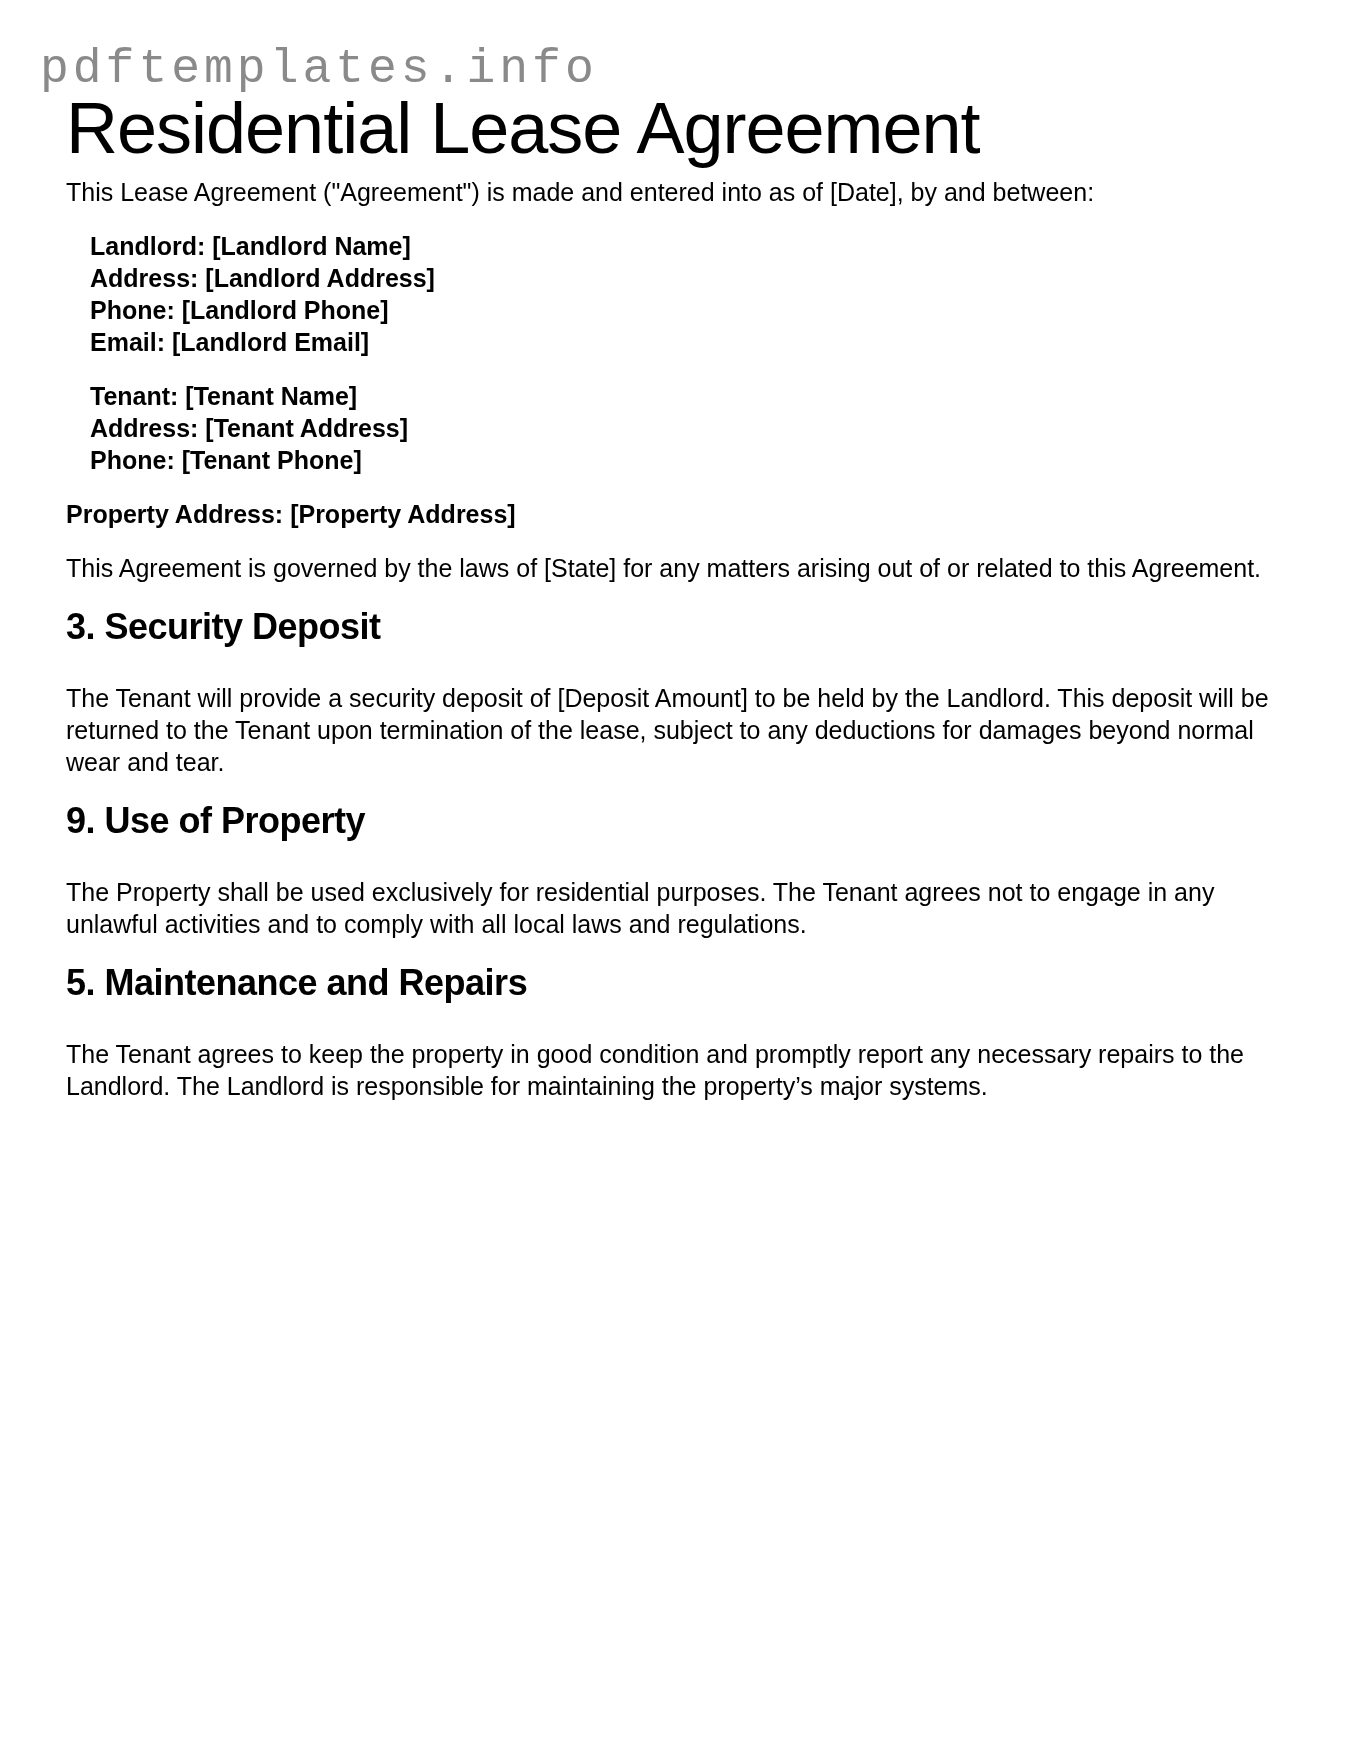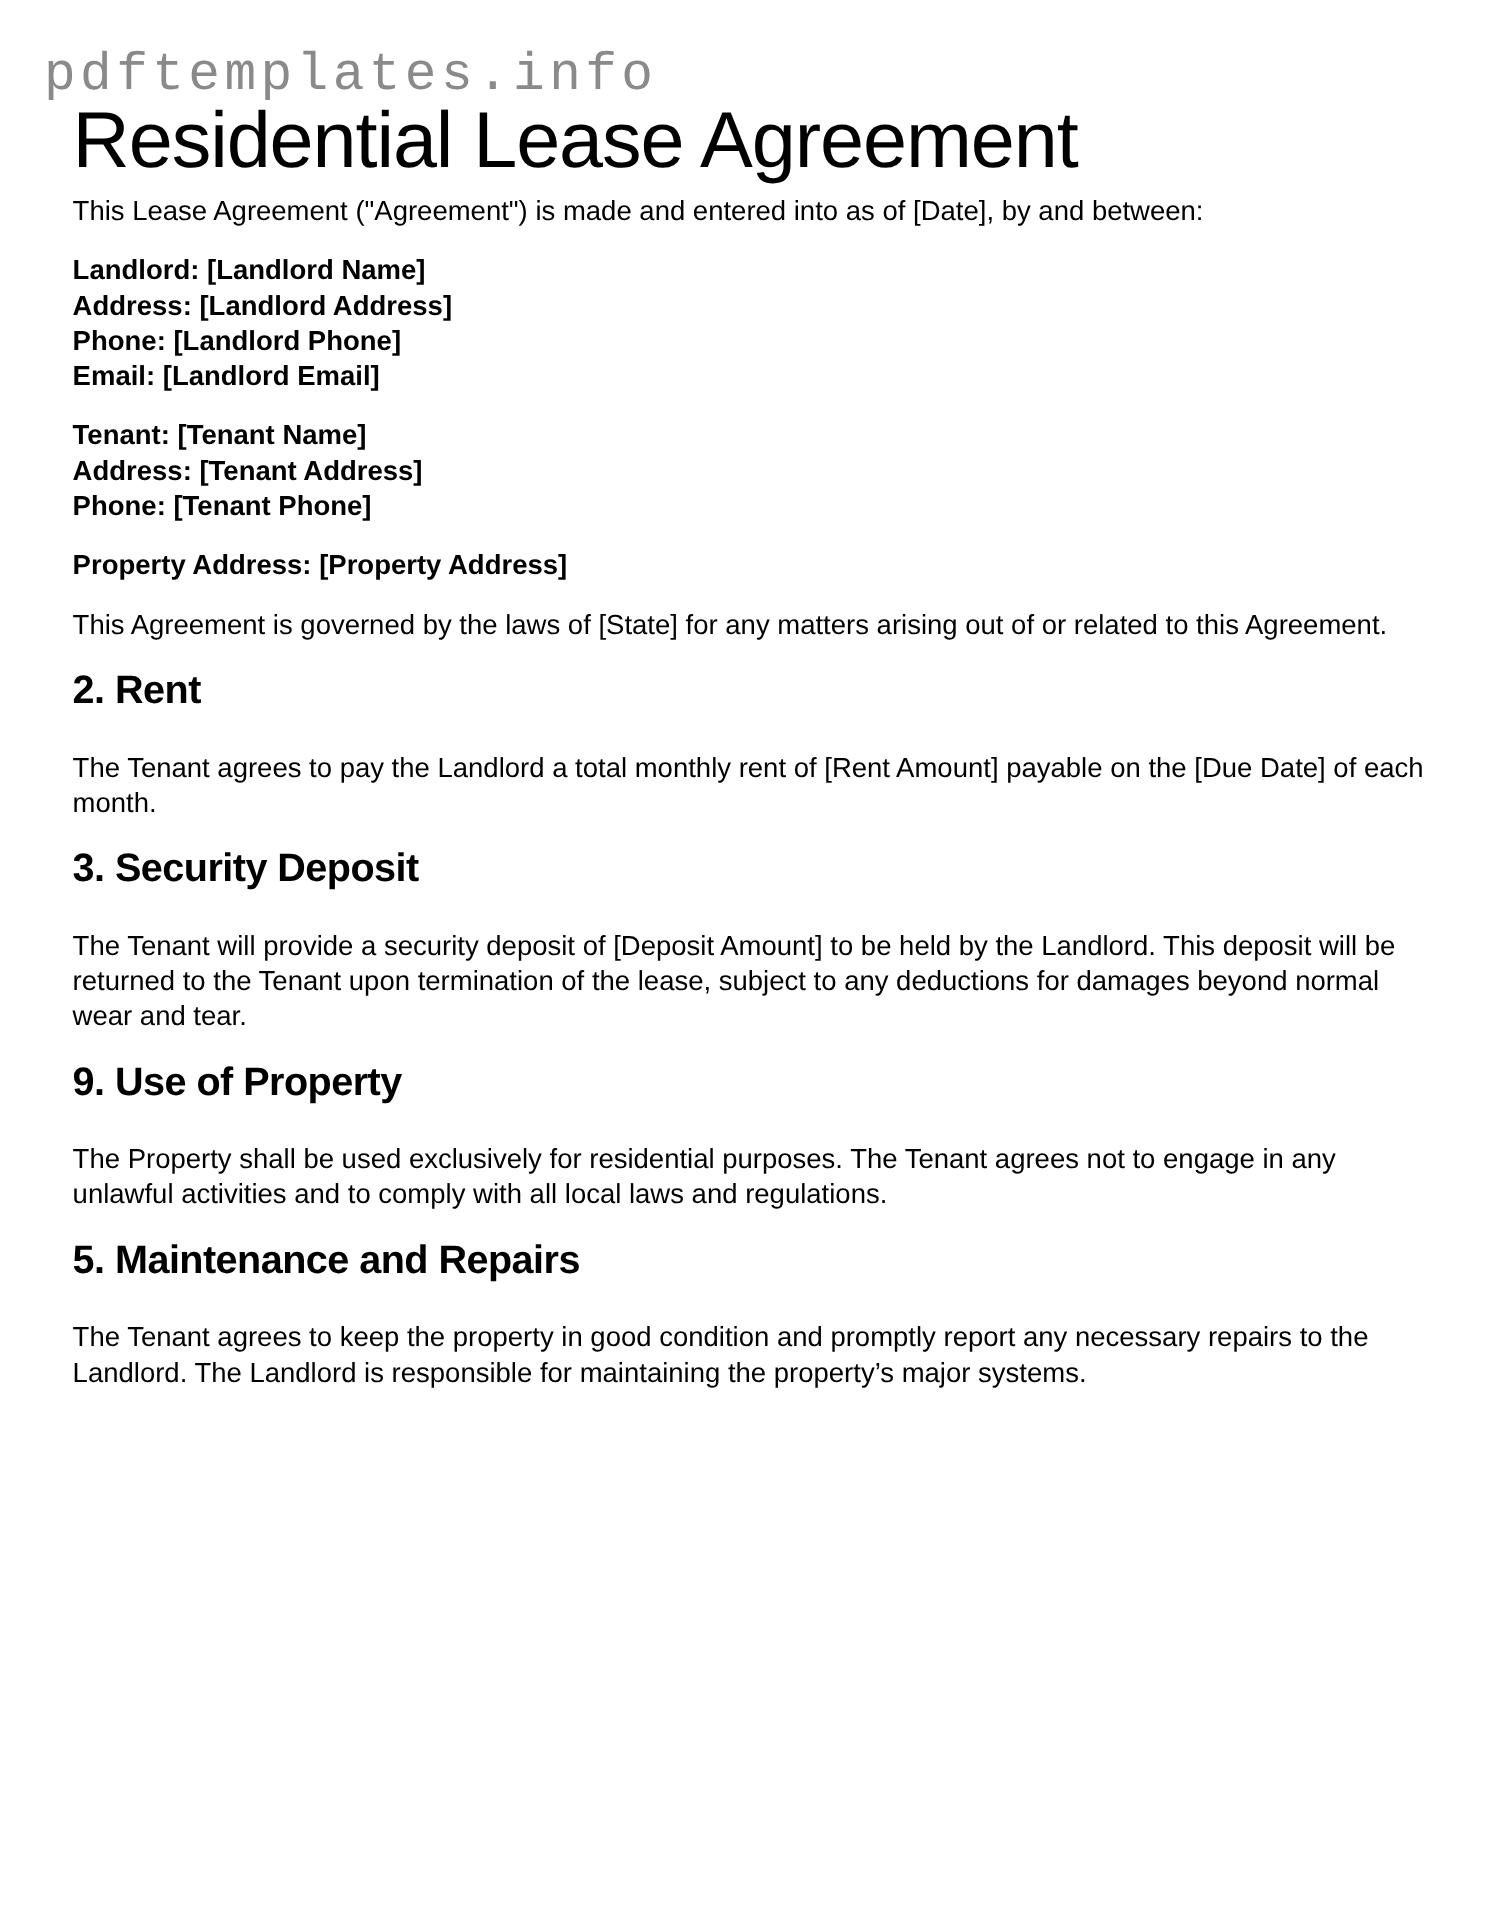--- a/index.html
+++ b/index.html
@@ -39,21 +39,21 @@
     max-width: 1235px;
   }
   p.body-par strong { font-weight: 400; }
   p.bold-block {
     margin: 0 0 22px 0;
     font-size: 25px;
     line-height: 32px;
     font-weight: 700;
     max-width: 1235px;
   }
-  p.bold-block .block-line { display: block; }
+  p.bold-block .block-line { display: block; margin-left: 24px; }
   h2.section-heading {
     margin: 20px 0 34px 0;
     font-size: 36px;
     line-height: 42px;
     font-weight: 800;
     letter-spacing: -0.5px;
     color: var(--text-color, #000000);
   }
   section { margin: 0; }
 </style>
@@ -79,24 +79,20 @@
     <span class="block-line">Tenant: [Tenant Name]</span>
     <span class="block-line">Address: [Tenant Address]</span>
     <span class="block-line">Phone: [Tenant Phone]</span>
   </p>
 
   <p class="bold-block">Property Address: [Property Address]</p>
 
   <p class="body-par">This Agreement is governed by the laws of <strong>[State]</strong> for any matters arising out of or related to this Agreement.</p>
 
 
-  <section>
-    <h2 class="section-heading">2. Rent</h2>
-    <p class="body-par">The Tenant agrees to pay the Landlord a total monthly rent of <strong>[Rent Amount]</strong> payable on the <strong>[Due Date]</strong> of each month.</p>
-  </section>
 
   <section>
     <h2 class="section-heading">3. Security Deposit</h2>
     <p class="body-par">The Tenant will provide a security deposit of <strong>[Deposit Amount]</strong> to be held by the Landlord. This deposit will be returned to the Tenant upon termination of the lease, subject to any deductions for damages beyond normal wear and tear.</p>
   </section>
 
   <section>
     <h2 class="section-heading">9. Use of Property</h2>
     <p class="body-par">The Property shall be used exclusively for residential purposes. The Tenant agrees not to engage in any unlawful activities and to comply with all local laws and regulations.</p>
   </section>

